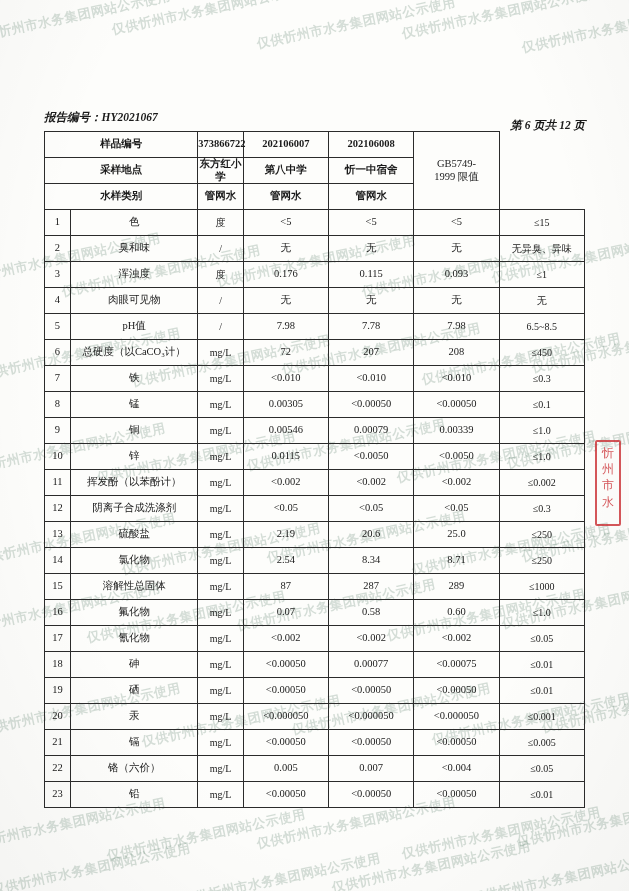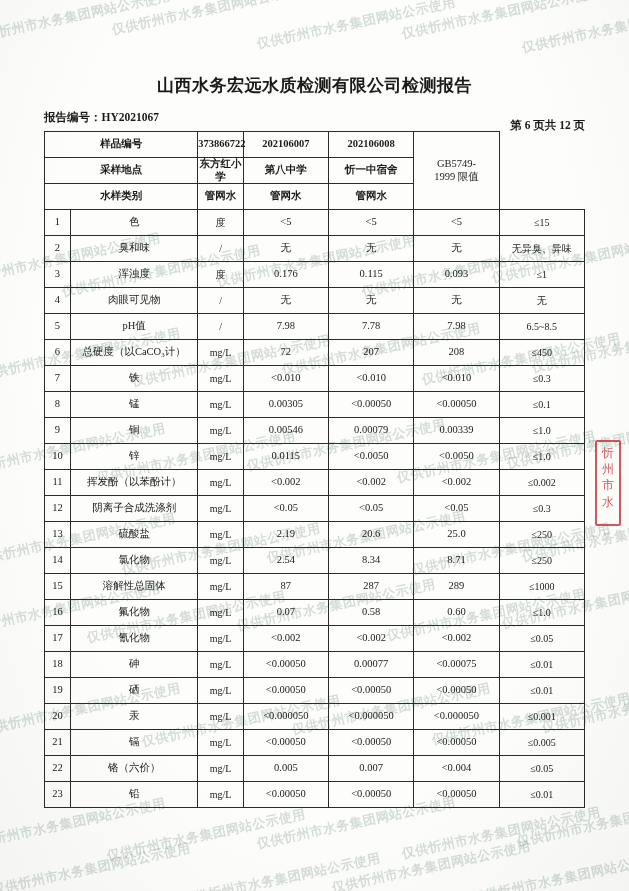--- a/index.html
+++ b/index.html
@@ -68,20 +68,21 @@
   }
 
   .meta-row {
     position: absolute;
     top: 110px;
     left: 44px;
     width: 541px;
     height: 18px;
     font-size: 11.5px;
     font-weight: 700;
+    font-style: italic;
   }
   .meta-left {
     position: absolute;
     left: 0;
     top: 0;
   }
   .meta-right {
     position: absolute;
     right: 0;
     top: 8px;
@@ -201,21 +202,20 @@
       <div class="wm" style="left: 400px; top: 824px;">仅供忻州市水务集团网站公示使用</div>
       <div class="wm" style="left: 515px; top: 812px;">仅供忻州市水务集团网站公示使用</div>
       <div class="wm" style="left: -10px; top: 860px;">仅供忻州市水务集团网站公示使用</div>
       <div class="wm" style="left: 180px; top: 870px;">仅供忻州市水务集团网站公示使用</div>
       <div class="wm" style="left: 330px; top: 858px;">仅供忻州市水务集团网站公示使用</div>
       <div class="wm" style="left: 470px; top: 868px;">仅供忻州市水务集团网站公示使用</div>
     </div>
 
   <div class="content">
 
-    <div class="doc-title">山西水务宏远水质检测有限公司检测报告</div>
 
     <div class="meta-row">
       <div class="meta-left">
         <span>报告编号：</span><span>HY2021067</span>
       </div>
       <div class="meta-right">第 6 页共 12 页</div>
     </div>
 
     <table class="report">
       <colgroup>

